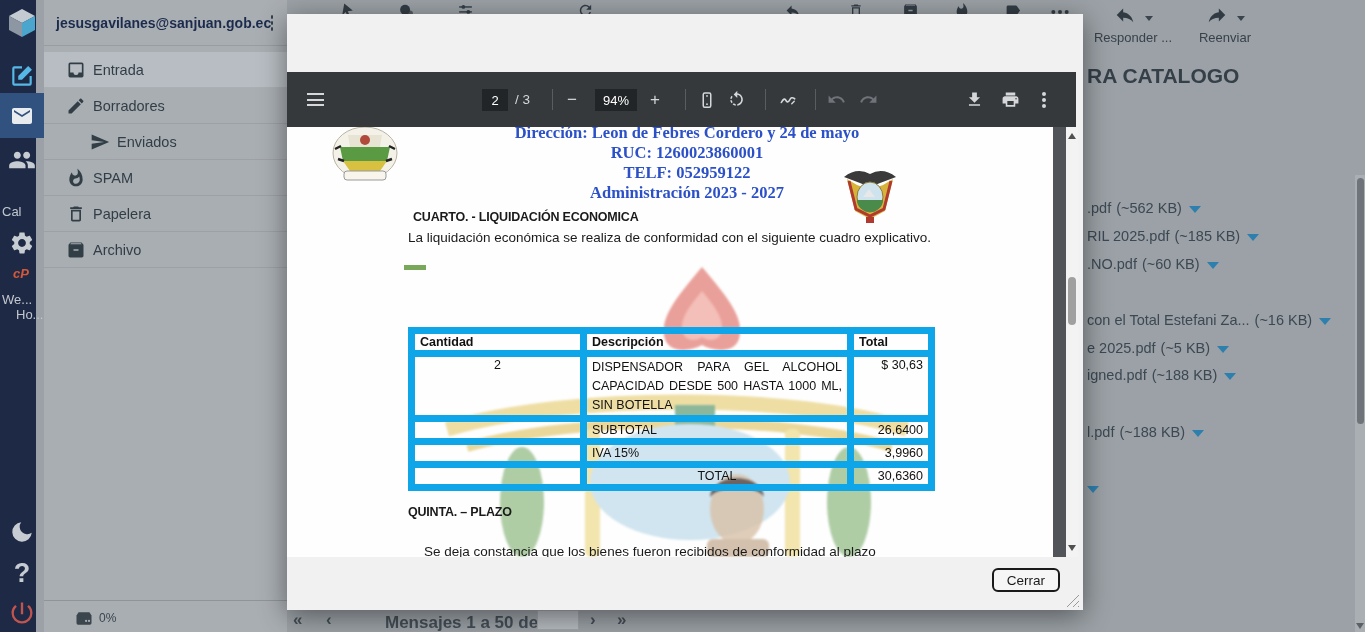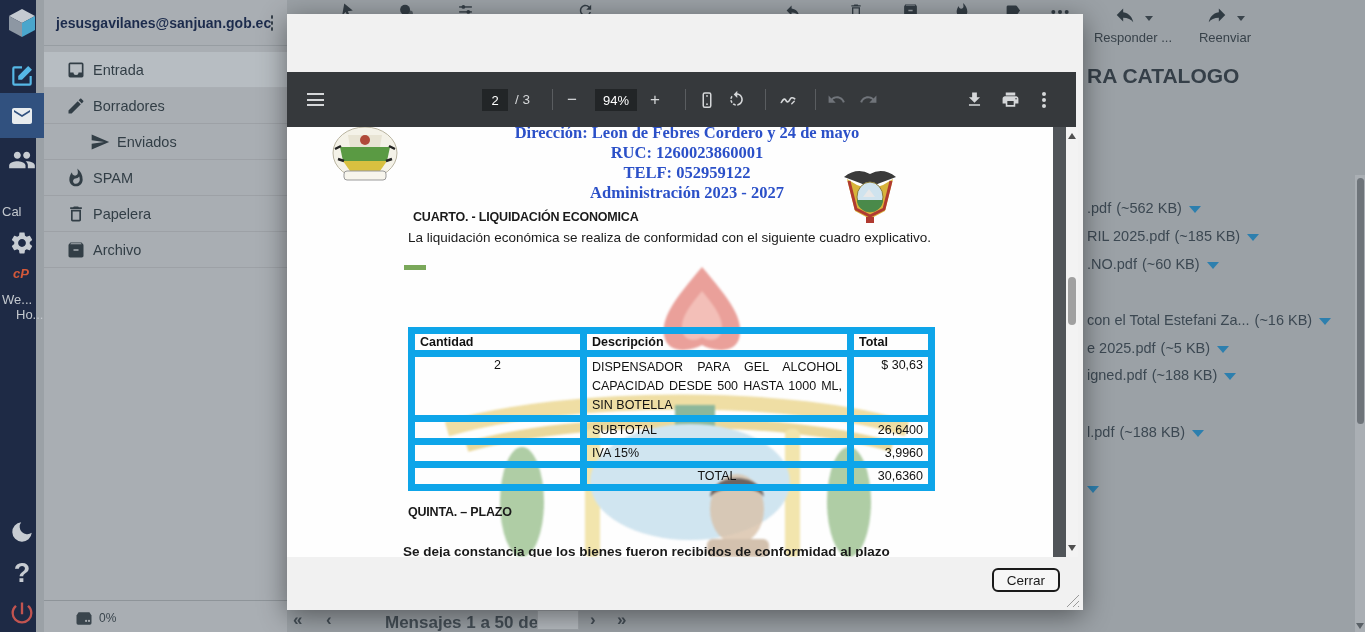--- a/index.html
+++ b/index.html
@@ -466,21 +466,21 @@
           </tr>
           <tr style="height:19px;">
             <td></td>
             <td class="cell-center">TOTAL</td>
             <td class="cell-right">30,6360</td>
           </tr>
         </tbody>
           </table>
 
         <div class="sec-title" style="left:121px;top:378px;">QUINTA. – PLAZO</div>
-        <div class="sec-body" style="left:116px;top:417px;width:522px;text-align:justify;font-weight:bold;">Se deja constancia que los bienes fueron recibidos de conformidad al plazo</div>
+        <div class="sec-body" style="left:137px;top:417px;width:522px;text-align:justify;">Se deja constancia que los bienes fueron recibidos de conformidad al plazo</div>
       </div>
 
       <div class="pdf-scrollbar" style="left:779px;top:0;">
         <div class="pdf-sb-up"></div>
         <div class="pdf-sb-thumb"></div>
         <div class="pdf-sb-down"></div>
       </div>
     </div>
 
     <button class="close-btn">Cerrar</button>

